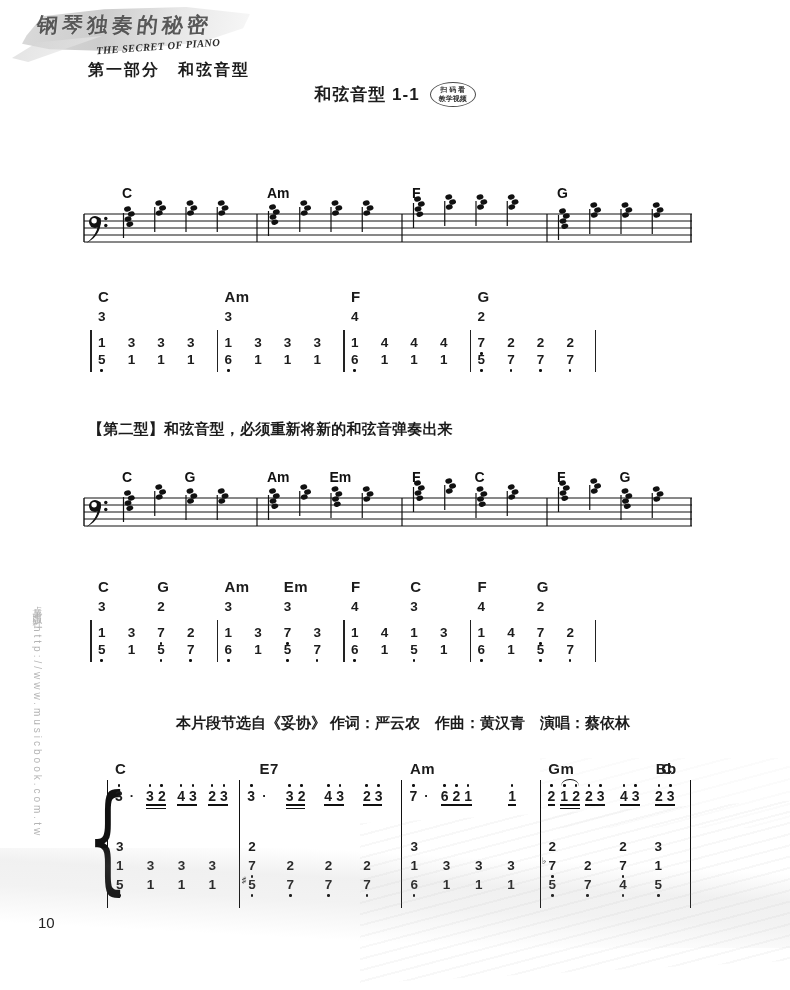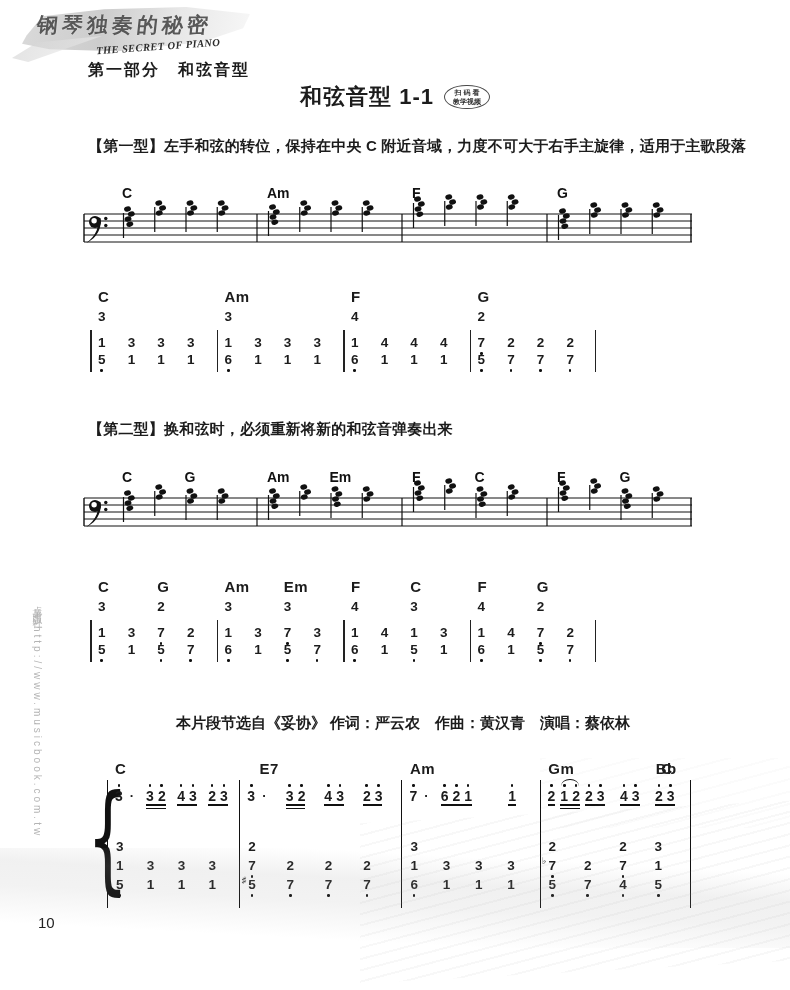--- a/index.html
+++ b/index.html
@@ -15,21 +15,21 @@
      clip-path:polygon(0 85%,28% 25%,100% 0,55% 55%,18% 100%);}
   .logo-title{position:absolute;left:15px;top:7px;font-size:21px;font-weight:bold;
      letter-spacing:4px;color:#585858;transform:skewX(-6deg);
      text-shadow:0 0 1px #fff;white-space:nowrap;}
   .logo-sub{position:absolute;left:74px;top:37px;font-family:"Liberation Serif","DejaVu Serif",serif;
      font-style:italic;font-weight:bold;font-size:10.5px;color:#2d2d2d;transform:rotate(-4deg);
      letter-spacing:.4px;white-space:nowrap;}
   .section-title{position:absolute;left:88px;top:60px;font-size:16px;font-weight:bold;letter-spacing:2px;}
   .pattern-row{position:absolute;left:0;top:82px;width:100%;display:flex;justify-content:center;
      align-items:center;gap:10px;}
-  .pattern-title{font-size:22px;font-weight:bold;letter-spacing:1px;}
+  .pattern-title{font-size:17px;font-weight:bold;letter-spacing:1px;}
   .qr-badge{border:1px solid #4a4a4a;border-radius:50%;padding:2px 8px;font-size:7px;line-height:1.35;
      text-align:center;color:#333;display:flex;flex-direction:column;font-weight:bold;}
   .para{position:absolute;left:88px;width:660px;font-size:15px;font-weight:600;letter-spacing:.2px;}
   #para1{top:137px;} #para2{top:420px;}
   .credit{position:absolute;left:8px;top:714px;width:100%;text-align:center;font-size:15px;font-weight:600;}
   
   .staff{position:absolute;left:82px;width:614px;height:80px;}
   #staff1{top:178px;} #staff2{top:462px;}
   
   .jianpu{position:absolute;left:90px;width:506px;display:flex;height:88px;}
@@ -95,21 +95,20 @@
   <div class="section-title">第一部分　和弦音型</div>
 
   <div class="pattern-row">
     <span class="pattern-title">和弦音型 1-1</span>
     <span class="qr-badge">
       <span>扫 码 看</span>
       <span>教学视频</span>
     </span>
   </div>
 
-  <div class="para" id="para1">【第一型】左手和弦的转位，保持在中央 C 附近音域，力度不可大于右手主旋律，适用于主歌段落</div>
 
   <svg class="staff" id="staff1" viewBox="0 0 614 80" xmlns="http://www.w3.org/2000/svg">
       <line x1="2" y1="36" x2="610" y2="36" stroke="#111111" stroke-width="1"></line>
       <line x1="2" y1="43" x2="610" y2="43" stroke="#111111" stroke-width="1"></line>
       <line x1="2" y1="50" x2="610" y2="50" stroke="#111111" stroke-width="1"></line>
       <line x1="2" y1="57" x2="610" y2="57" stroke="#111111" stroke-width="1"></line>
       <line x1="2" y1="64" x2="610" y2="64" stroke="#111111" stroke-width="1"></line>
       <line x1="2" y1="36" x2="2" y2="64" stroke="#111111" stroke-width="1.4"></line>
       <g>
         <circle cx="13" cy="44" r="6" fill="#111111"></circle>
@@ -413,21 +412,21 @@
           <div><span class="nt">
               <span class="num">7</span>
               <span class="db"></span>
             </span></div>
         </div>
         <div class="jp-bar"></div>
       </div>
       <div class="jp-endbar"></div>
     </div>
 
-  <div class="para" id="para2">【第二型】换和弦时，必须重新将新的和弦音弹奏出来</div>
+  <div class="para" id="para2">【第二型】和弦音型，必须重新将新的和弦音弹奏出来</div>
 
   <svg class="staff" id="staff2" viewBox="0 0 614 80" xmlns="http://www.w3.org/2000/svg">
       <line x1="2" y1="36" x2="610" y2="36" stroke="#111111" stroke-width="1"></line>
       <line x1="2" y1="43" x2="610" y2="43" stroke="#111111" stroke-width="1"></line>
       <line x1="2" y1="50" x2="610" y2="50" stroke="#111111" stroke-width="1"></line>
       <line x1="2" y1="57" x2="610" y2="57" stroke="#111111" stroke-width="1"></line>
       <line x1="2" y1="64" x2="610" y2="64" stroke="#111111" stroke-width="1"></line>
       <line x1="2" y1="36" x2="2" y2="64" stroke="#111111" stroke-width="1.4"></line>
       <g>
         <circle cx="13" cy="44" r="6" fill="#111111"></circle>

